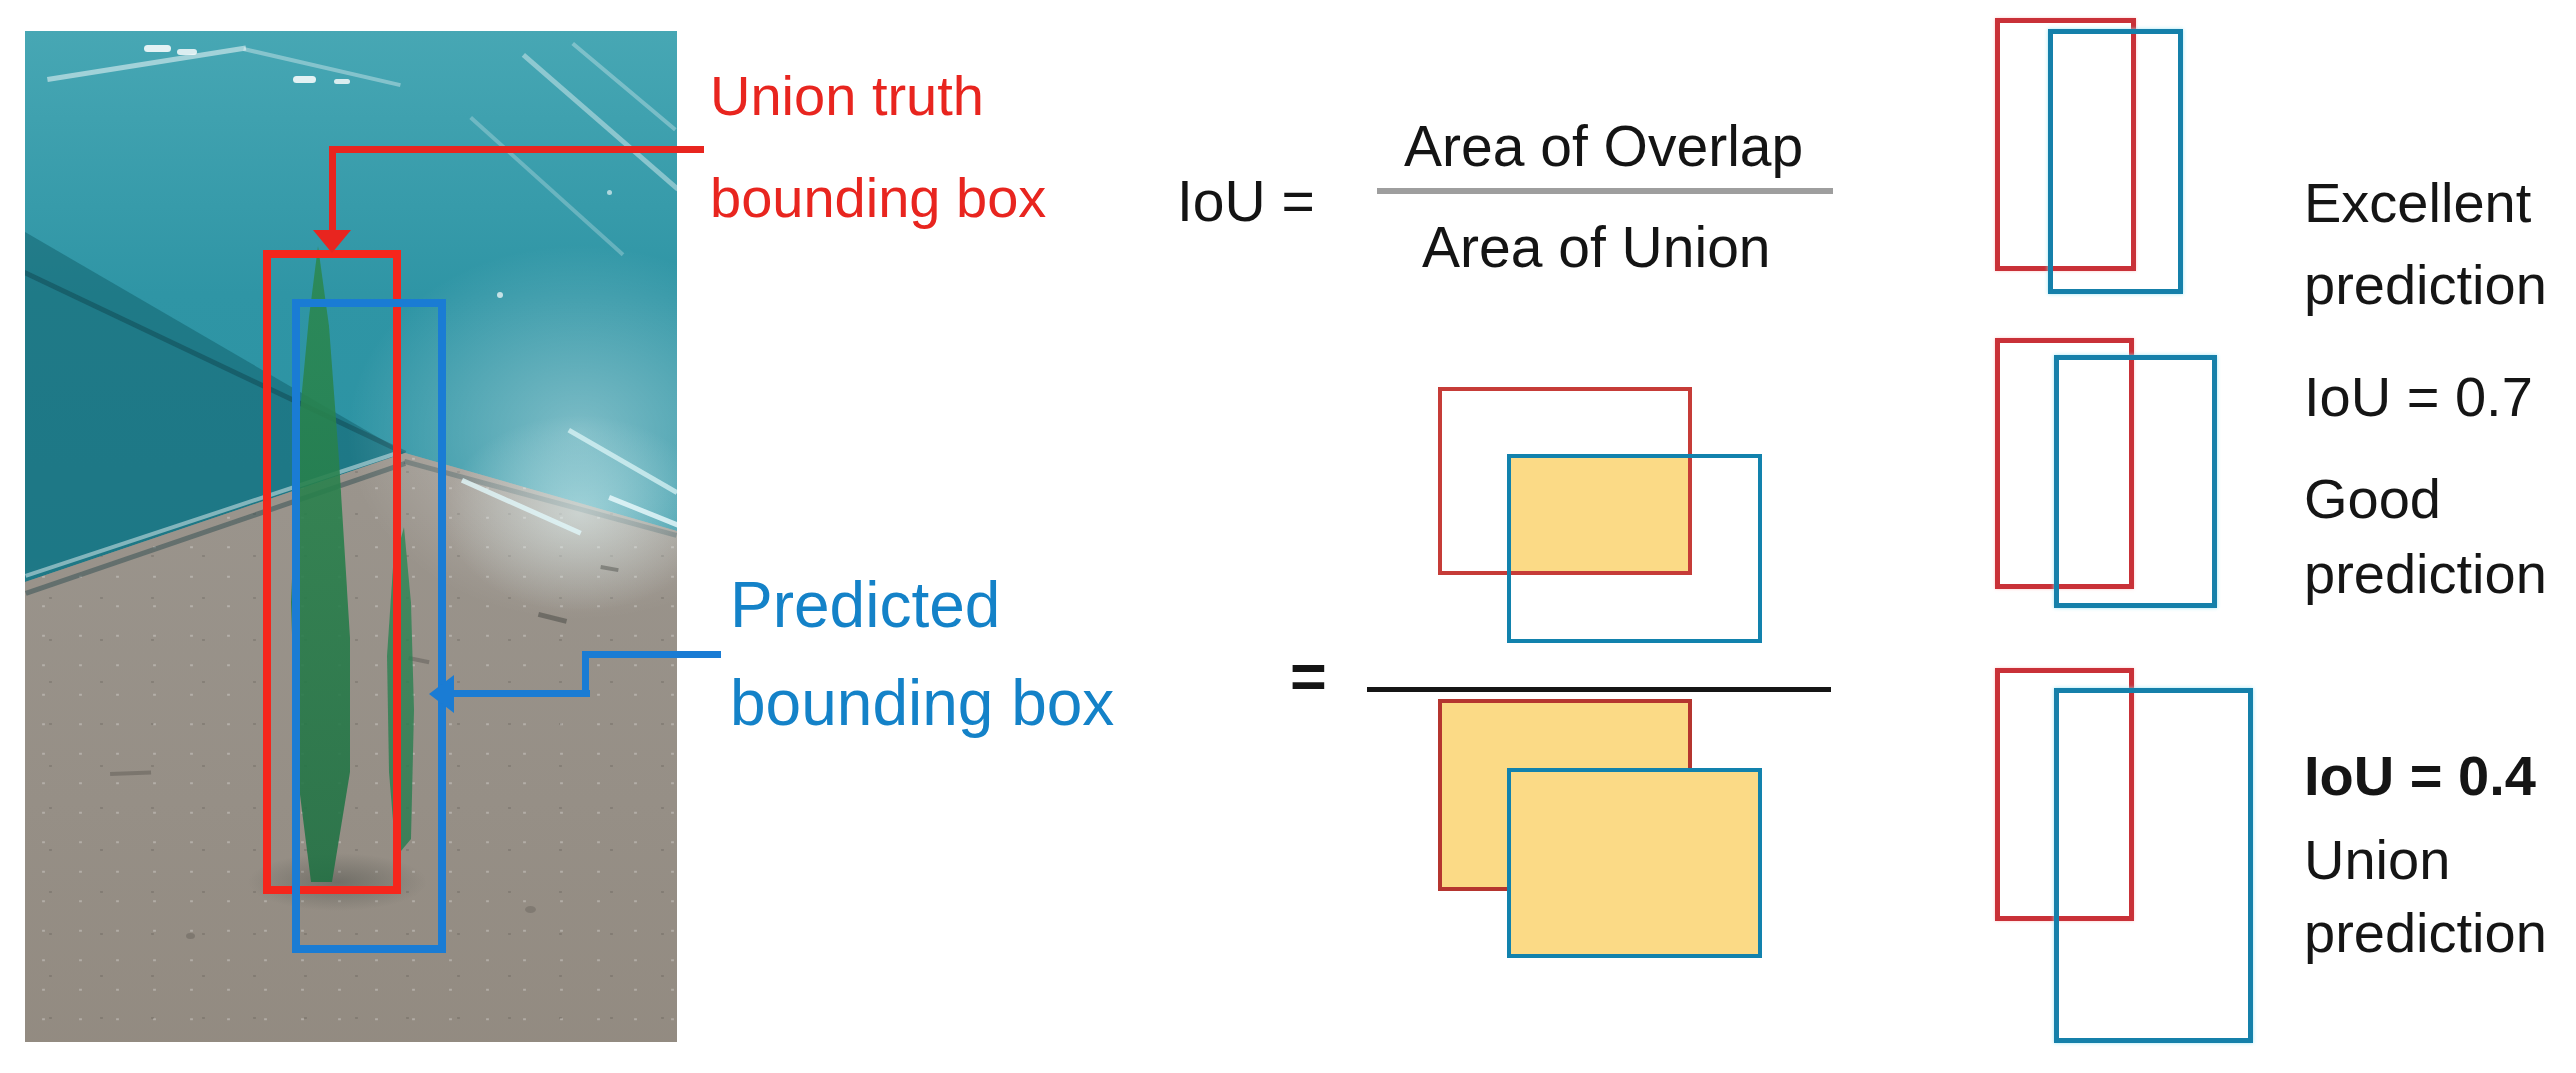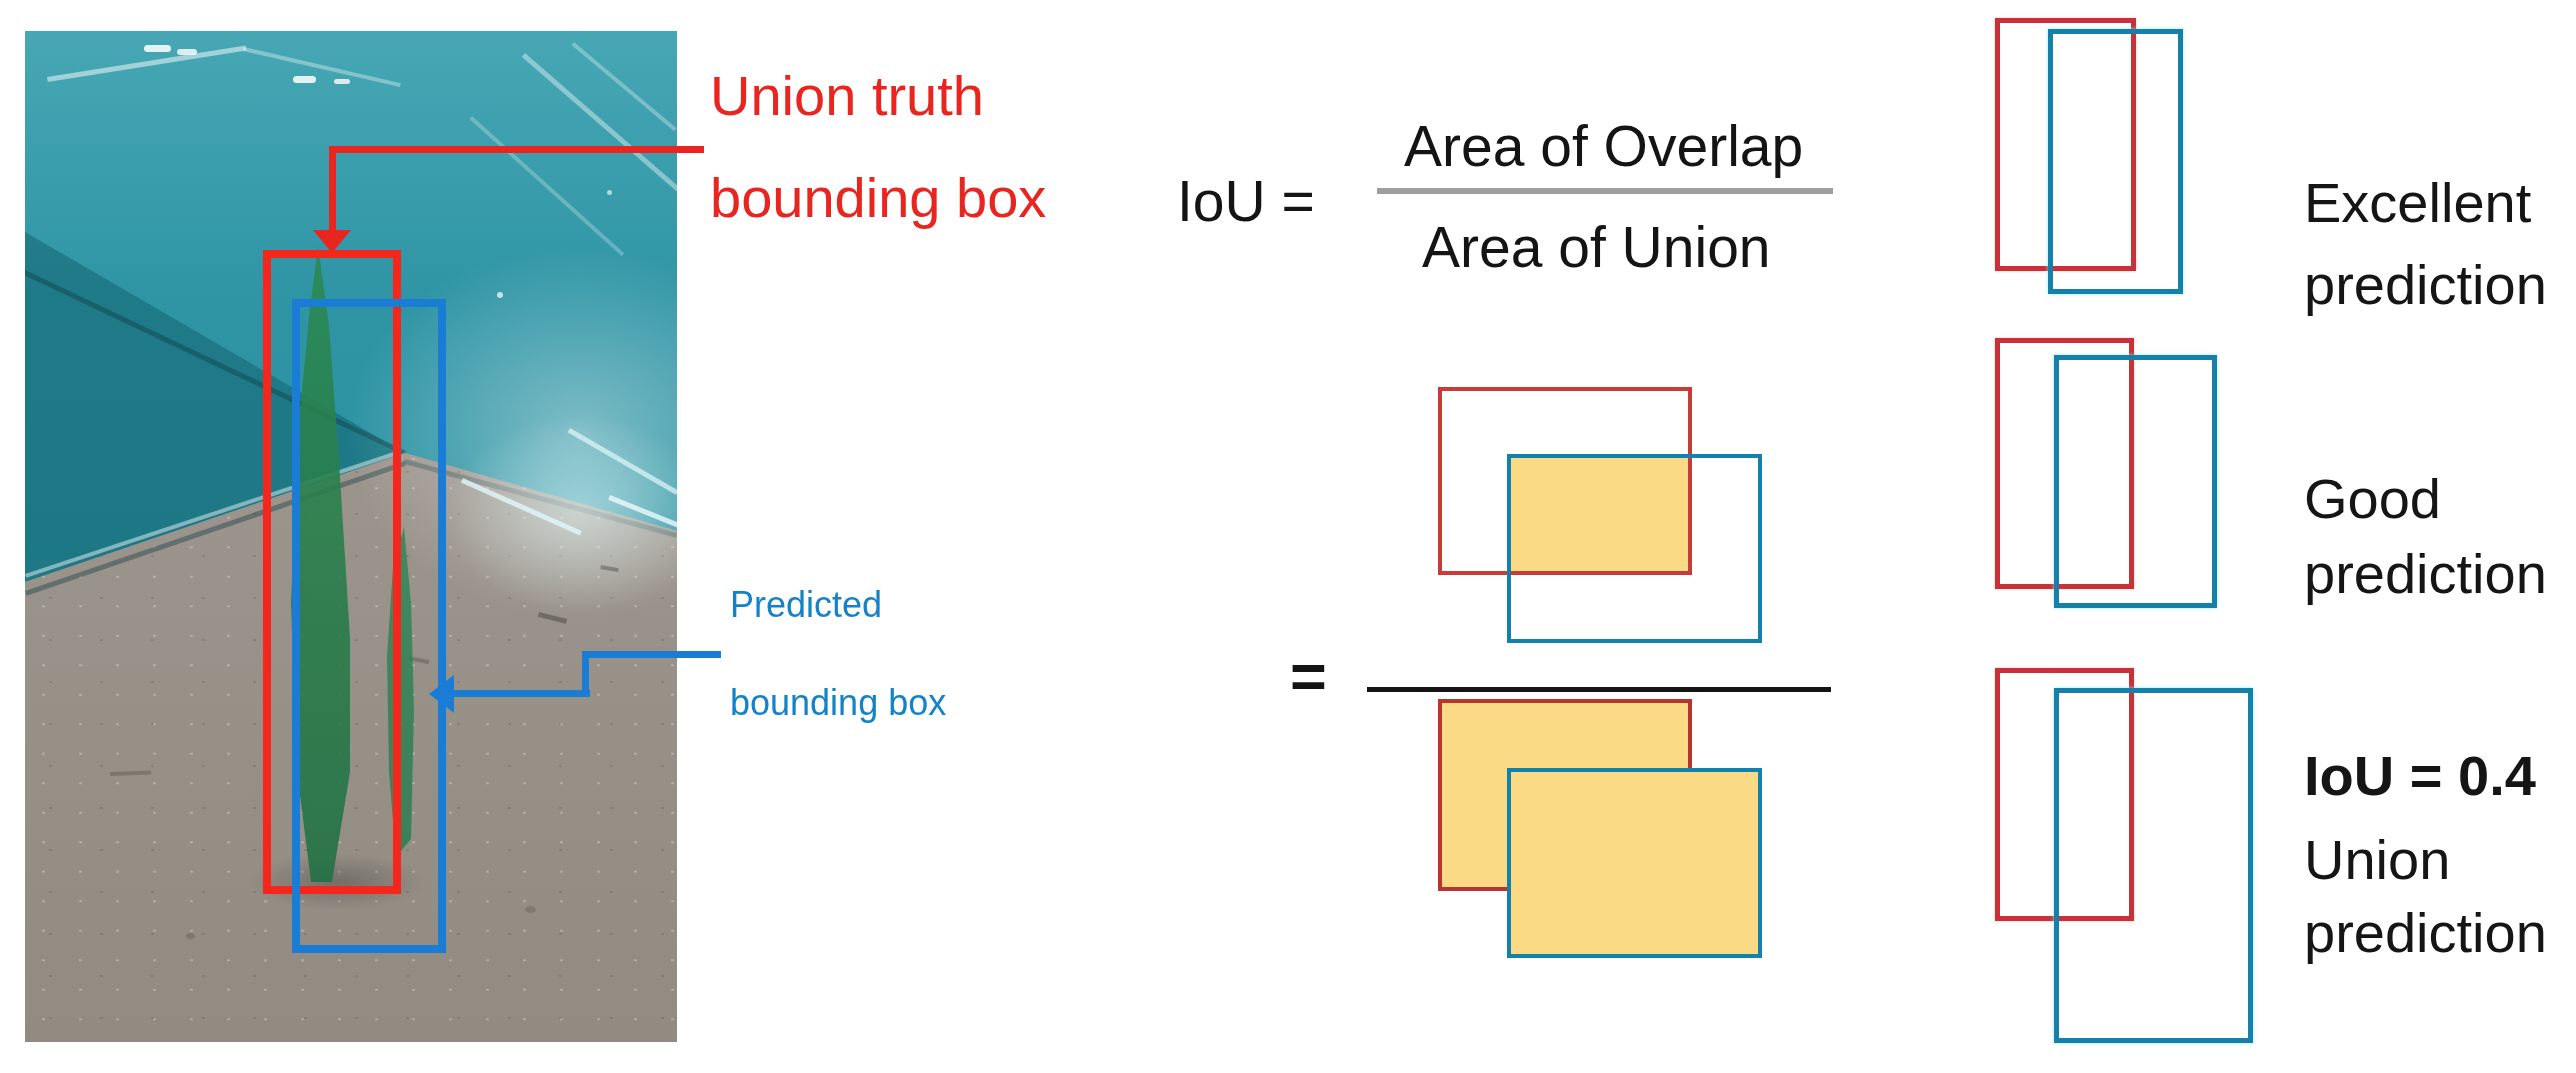--- a/index.html
+++ b/index.html
@@ -22,21 +22,21 @@
   
   #blade-main{clip-path:polygon(293px 215px,304px 295px,314px 429px,325px 607px,325px 741px,307px 851px,286px 851px,271px 732px,266px 572px,273px 402px,284px 286px);
         background:linear-gradient(180deg,#2f9055 0%,#27804b 45%,#1d6b40 100%);opacity:.88;}
   #blade-small{clip-path:polygon(379px 496px,386px 572px,389px 679px,386px 808px,371px 826px,364px 741px,362px 625px,368px 536px);
         background:linear-gradient(180deg,#37985c 0%,#23744a 100%);opacity:.8;}
   
   #gt-box{left:238px;top:219px;width:138px;height:644px;border:8px solid #f5261c;box-sizing:border-box;}
   #pred-box{left:267px;top:268px;width:154px;height:654px;border:8px solid #1a7cd4;box-sizing:border-box;}
   
   .label-red{color:#e8251f;font-size:56px;line-height:102px;white-space:nowrap;}
-  .label-blue{color:#1482c8;font-size:36px;line-height:98px;white-space:nowrap;}
+  .label-blue{color:#1482c8;font-size:64px;line-height:98px;white-space:nowrap;}
   .conn-red{background:#e8251f;}
   .conn-blue{background:#1a7cd4;}
   .arrow-down{width:0;height:0;border-left:19.7px solid transparent;border-right:19.7px solid transparent;border-top:23px solid #e8251f;}
   .arrow-left{width:0;height:0;border-top:19px solid transparent;border-bottom:19px solid transparent;border-right:25px solid #1a7cd4;}
   
   .ftext{color:#141414;font-size:57px;white-space:nowrap;}
   #frac-top-bar{left:1377px;top:188px;width:456px;height:6.3px;background:#9e9e9e;}
   #frac-main-bar{left:1367px;top:687px;width:464px;height:5.4px;background:#151515;}
   #big-equals{left:1290px;top:640px;font-size:63px;font-weight:700;color:#141414;}
   .mrect{position:absolute;box-sizing:border-box;}
@@ -127,20 +127,21 @@
   <div class="mrect mred yfill" style="left:1438px;top:699px;width:254px;height:192px;border-color:#b5352f;"></div>
   <div class="mrect mblue yfill" style="left:1507px;top:768px;width:255px;height:190px;"></div>
 
   <div class="ex-red" style="left:1995px;top:18px;width:141px;height:253px;"></div>
   <div class="ex-blue" style="left:2048px;top:29px;width:135px;height:265px;"></div>
   <div class="abs ex-text" style="left:2304px;top:170px;">Excellent</div>
   <div class="abs ex-text" style="left:2304px;top:252px;">prediction</div>
 
   <div class="ex-red" style="left:1995px;top:338px;width:139px;height:251px;"></div>
   <div class="ex-blue" style="left:2054px;top:355px;width:163px;height:253px;"></div>
+  <div class="abs ex-text" style="left:2304px;top:364px;">IoU = 0.7</div>
   <div class="abs ex-text" style="left:2304px;top:466px;">Good</div>
   <div class="abs ex-text" style="left:2304px;top:541px;">prediction</div>
 
   <div class="ex-red" style="left:1995px;top:668px;width:139px;height:253px;"></div>
   <div class="ex-blue" style="left:2054px;top:688px;width:199px;height:355px;"></div>
   <div class="abs ex-text" style="left:2304px;top:743px;font-weight:bold;">IoU = 0.4</div>
   <div class="abs ex-text" style="left:2304px;top:827px;">Union</div>
   <div class="abs ex-text" style="left:2304px;top:900px;">prediction</div>
 
 </div>

